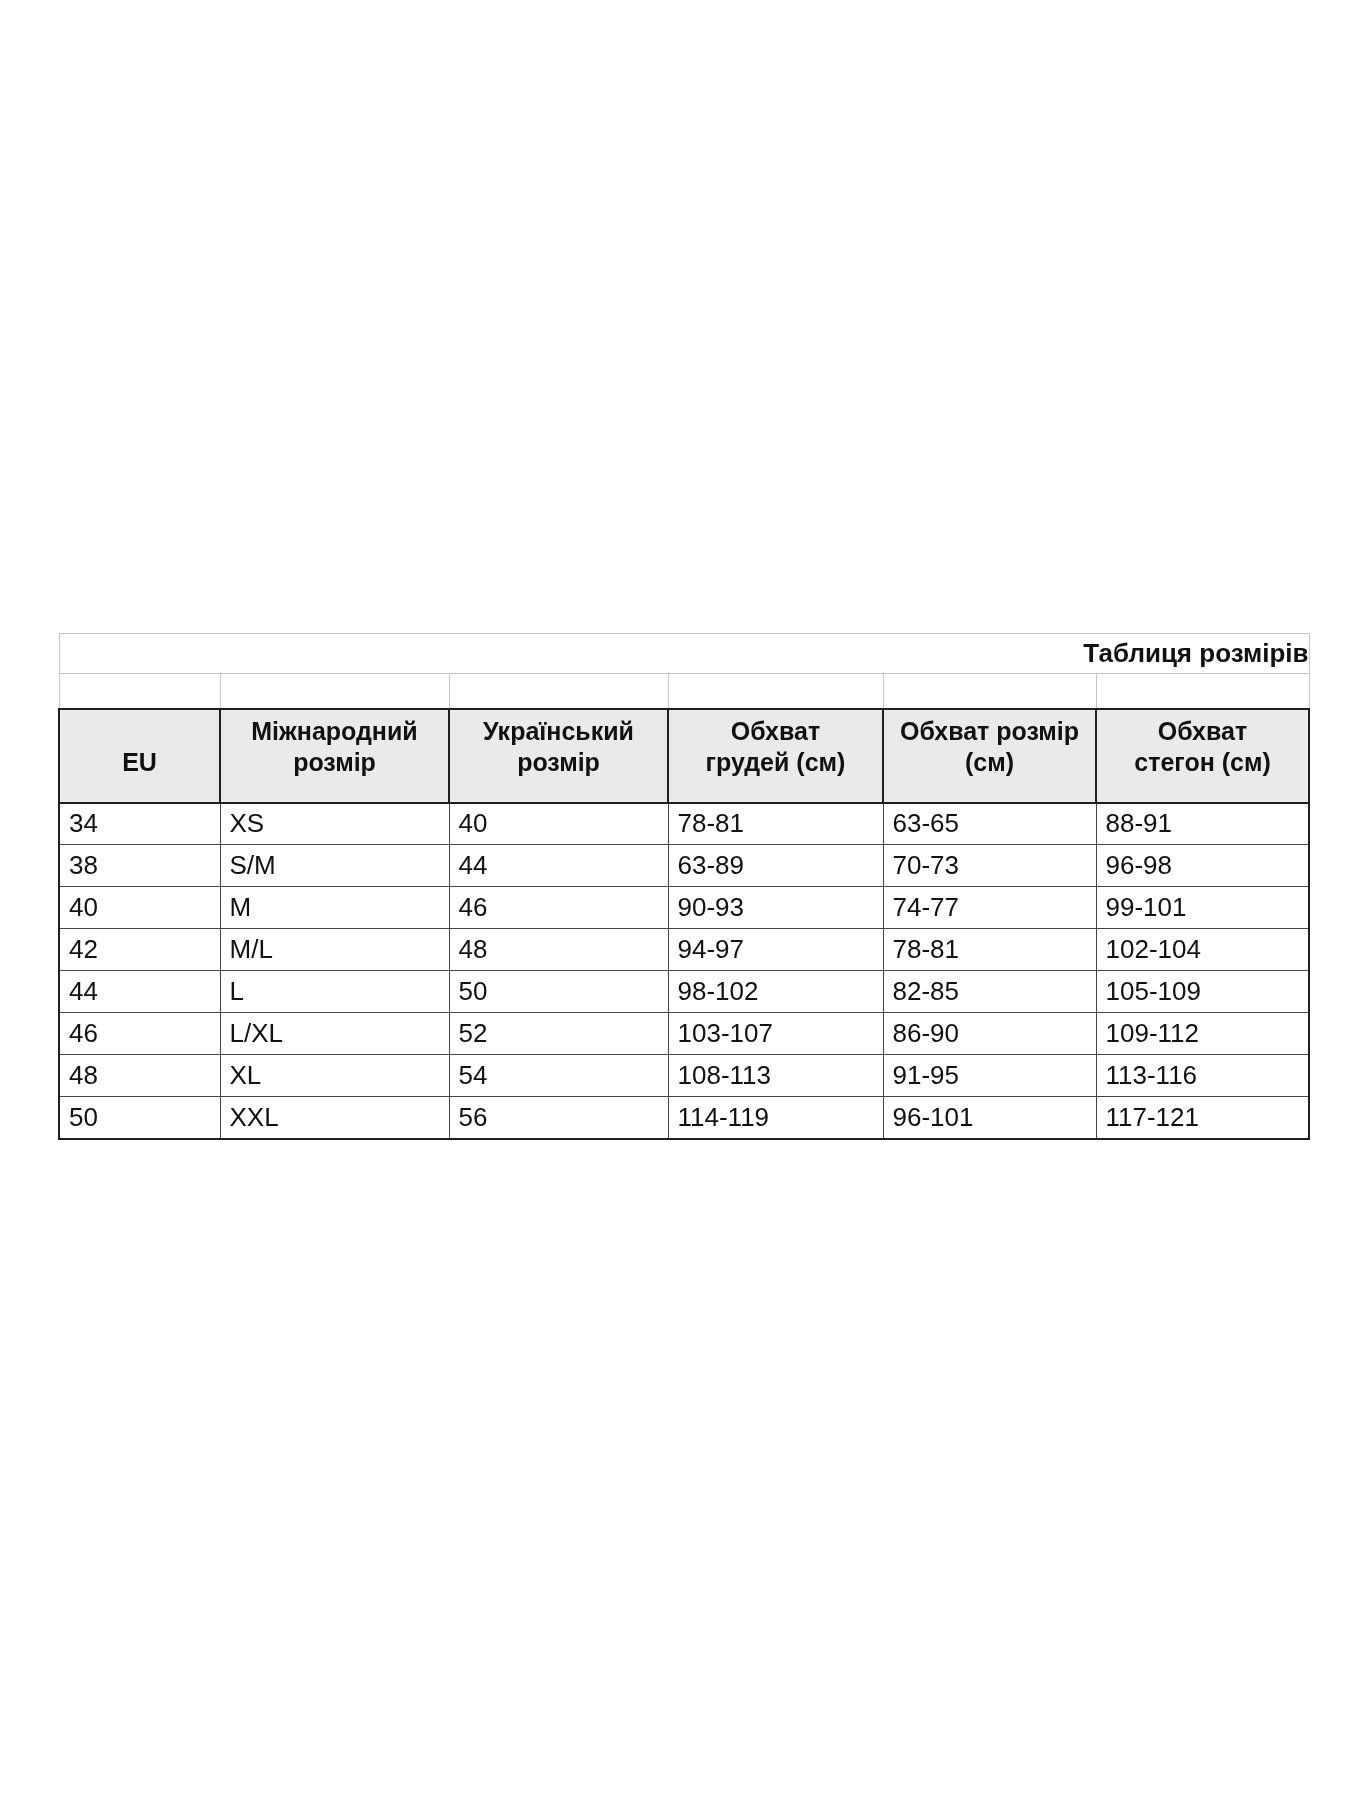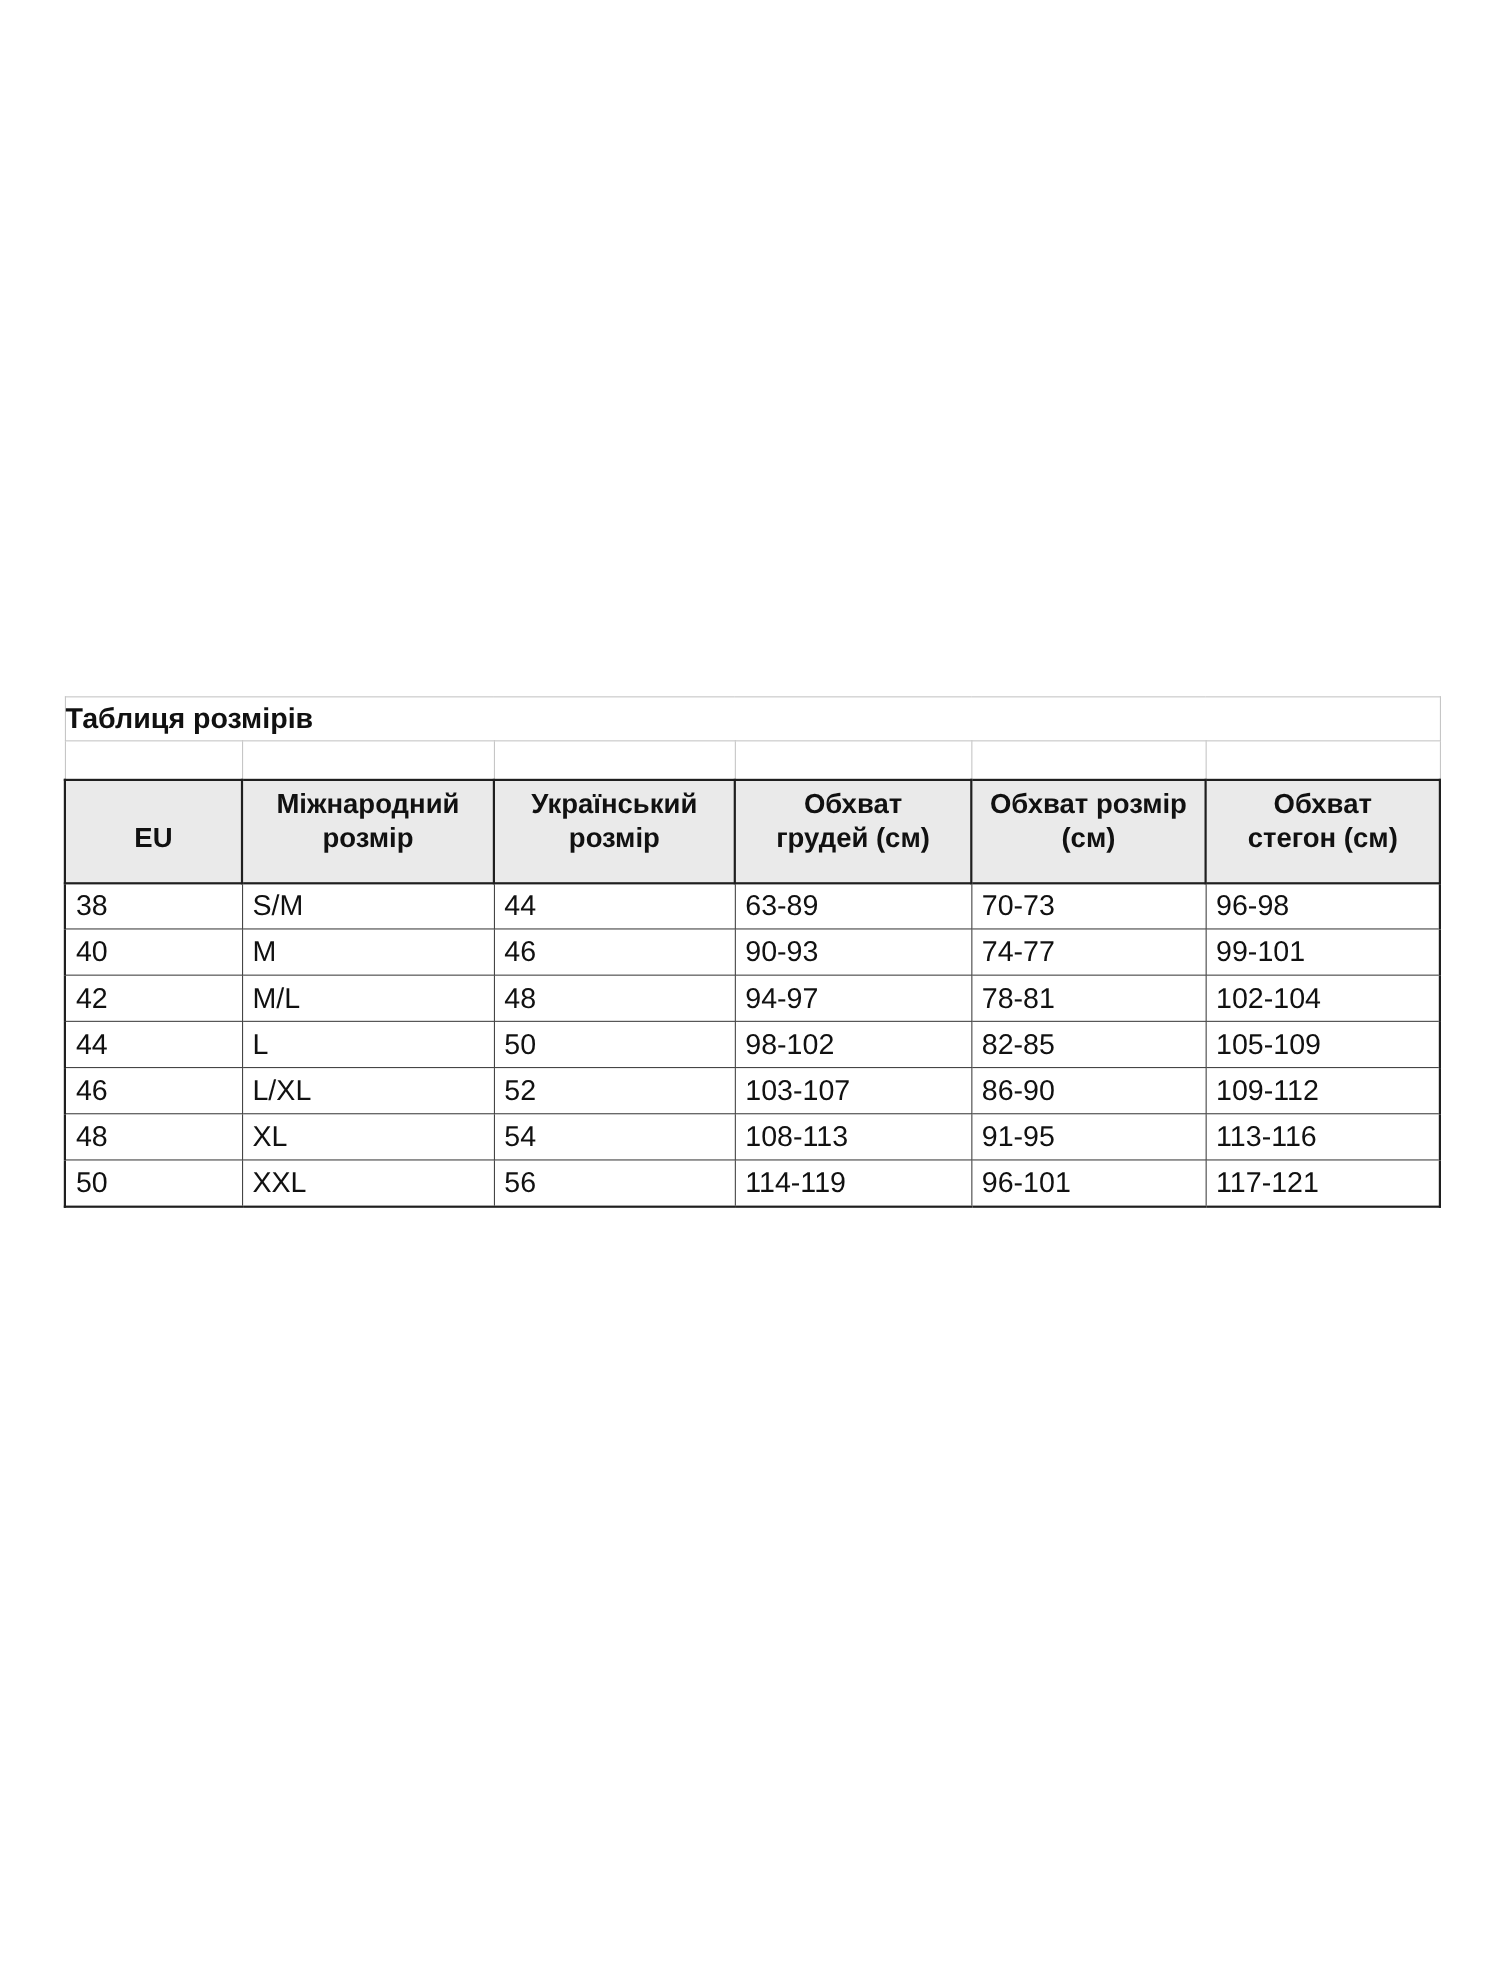--- a/index.html
+++ b/index.html
@@ -27,21 +27,21 @@
     border-collapse: collapse;
     table-layout: fixed;
     width: 1250px;
     background: #ffffff;
   }
 
   
   tr.title-row td {
     height: 40px;
     border: 1px solid var(--border-light, #c6c6c6);
-    text-align: left;
+    text-align: right;
     vertical-align: middle;
     font-size: 26px;
     font-weight: bold;
     color: var(--text, #111111);
   }
 
   
   tr.spacer-row td {
     height: 35px;
     border: 1px solid var(--border-light, #c6c6c6);
@@ -112,20 +112,28 @@
           <th>Обхват
 грудей (см)</th>
           <th>Обхват розмір
 (см)</th>
           <th>Обхват
 стегон (см)</th>
         </tr>
     </thead>
     <tbody>
         <tr class="data-row">
+          <td>34</td>
+          <td>XS</td>
+          <td>40</td>
+          <td>78-81</td>
+          <td>63-65</td>
+          <td>88-91</td>
+        </tr>
+        <tr class="data-row">
           <td>38</td>
           <td>S/M</td>
           <td>44</td>
           <td>63-89</td>
           <td>70-73</td>
           <td>96-98</td>
         </tr>
         <tr class="data-row">
           <td>40</td>
           <td>M</td>

